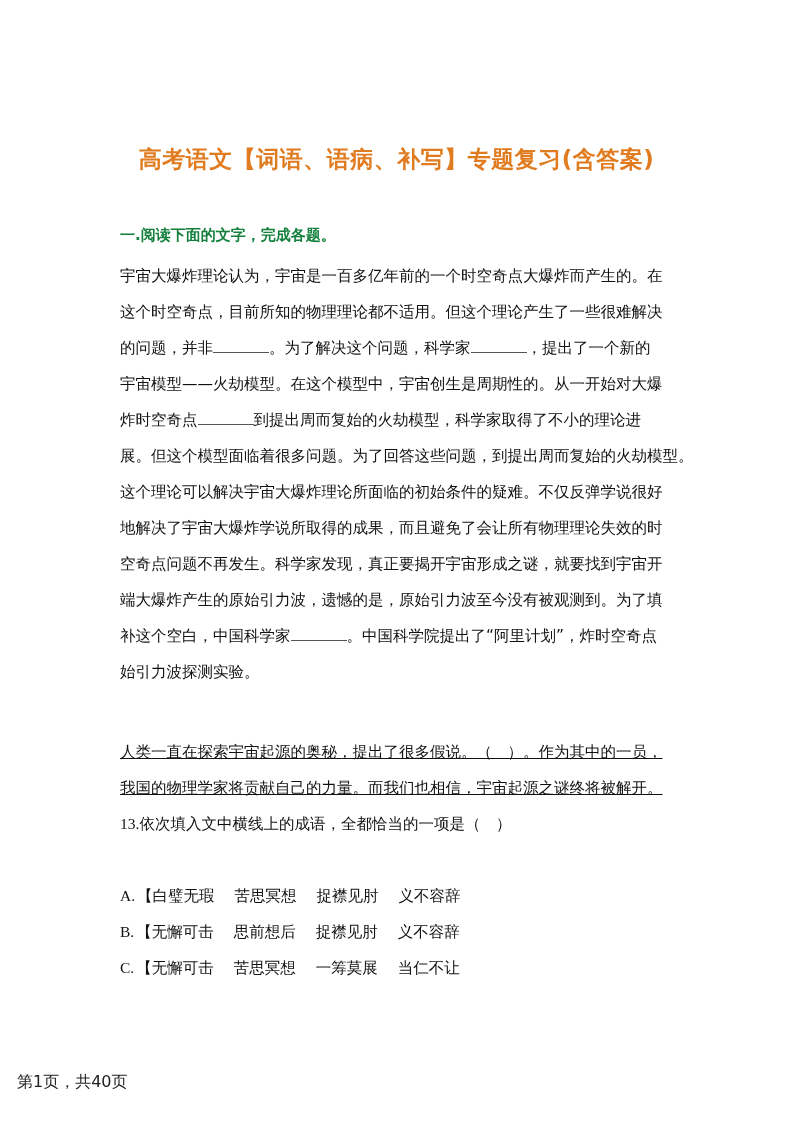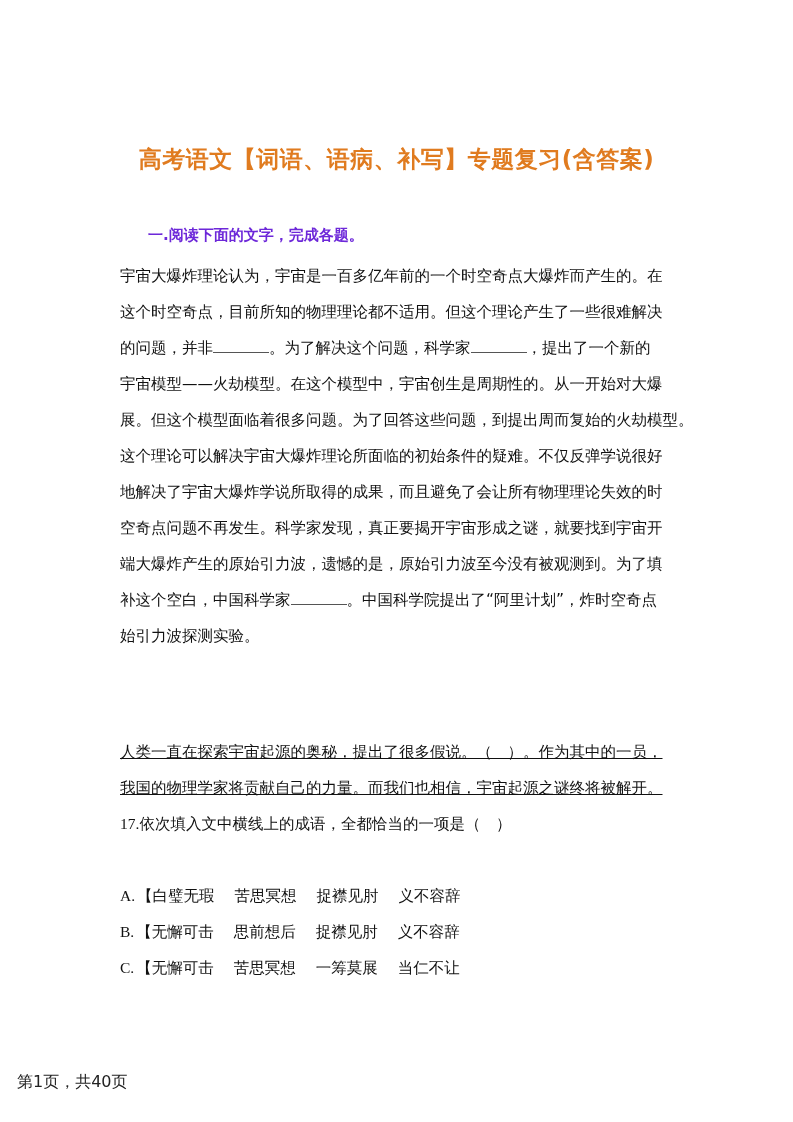--- a/index.html
+++ b/index.html
@@ -31,22 +31,21 @@
       font-weight: bold;
       color: #E07B1F;
       letter-spacing: 0.5px;
     }
     .section-heading {
       position: absolute;
       left: 120px;
       top: 226px;
       font-size: 15px;
       font-weight: bold;
-      color: #6d28d9;
-      margin-left: 28px;
+      color: #15803d;
     }
     .body-text {
       position: absolute;
       left: 120px;
       width: 560px;
       font-size: 15.5px;
       line-height: 36px;
     }
     .para1 { top: 258px; }
     .line {
@@ -96,36 +95,37 @@
 
   <div class="title">高考语文【词语、语病、补写】专题复习(含答案)</div>
 
   <div class="section-heading">一.阅读下面的文字，完成各题。</div>
 
   <div class="body-text para1">
     <span class="line"><span>宇宙大爆炸理论认为，宇宙是一百多亿年前的一个时空奇点大爆炸而产生的。在</span></span>
     <span class="line"><span>这个时空奇点，目前所知的物理理论都不适用。但这个理论产生了一些很难解决</span></span>
     <span class="line"><span>的问题，并非</span><span class="blank"></span><span>。为了解决这个问题，科学家</span><span class="blank"></span><span>，提出了一个新的</span></span>
     <span class="line"><span>宇宙模型——火劫模型。在这个模型中，宇宙创生是周期性的。从一开始对大爆</span></span>
+    <span class="line"><span>炸时空奇点</span><span class="blank"></span><span>到提出周而复始的火劫模型，科学家取得了不小的理论进</span></span>
     <span class="line"><span>展。但这个模型面临着很多问题。为了回答这些问题，到提出周而复始的火劫模型。</span></span>
     <span class="line"><span>这个理论可以解决宇宙大爆炸理论所面临的初始条件的疑难。不仅反弹学说很好</span></span>
     <span class="line"><span>地解决了宇宙大爆炸学说所取得的成果，而且避免了会让所有物理理论失效的时</span></span>
     <span class="line"><span>空奇点问题不再发生。科学家发现，真正要揭开宇宙形成之谜，就要找到宇宙开</span></span>
     <span class="line"><span>端大爆炸产生的原始引力波，遗憾的是，原始引力波至今没有被观测到。为了填</span></span>
     <span class="line"><span>补这个空白，中国科学家</span><span class="blank"></span><span>。中国科学院提出了“阿里计划”，炸时空奇点</span></span>
     <span class="line" style="height:30px;"><span>始引力波探测实验。</span></span>
   </div>
 
   <div class="body-text" style="top:734px;text-decoration:underline;">
     <span class="line">人类一直在探索宇宙起源的奥秘，提出了很多假说。（　）。作为其中的一员，</span>
     <span class="line">我国的物理学家将贡献自己的力量。而我们也相信，宇宙起源之谜终将被解开。</span>
   </div>
 
   <div class="body-text" style="top:806px;">
-    <span class="line"><span class="q-num">17.</span><span>依次填入文中横线上的成语，全都恰当的一项是（　）</span></span>
+    <span class="line"><span class="q-num">13.</span><span>依次填入文中横线上的成语，全都恰当的一项是（　）</span></span>
   </div>
 
   <div class="body-text" style="top:878px;">
     <span class="option">
       <span class="letter">A.</span><span class="term" style="margin-right:0">【</span><span class="term">白璧无瑕</span><span class="term">苦思冥想</span><span class="term">捉襟见肘</span><span class="term">义不容辞</span>
     </span>
     <span class="option">
       <span class="letter">B.</span><span class="term" style="margin-right:0">【</span><span class="term">无懈可击</span><span class="term">思前想后</span><span class="term">捉襟见肘</span><span class="term">义不容辞</span>
     </span>
     <span class="option">

